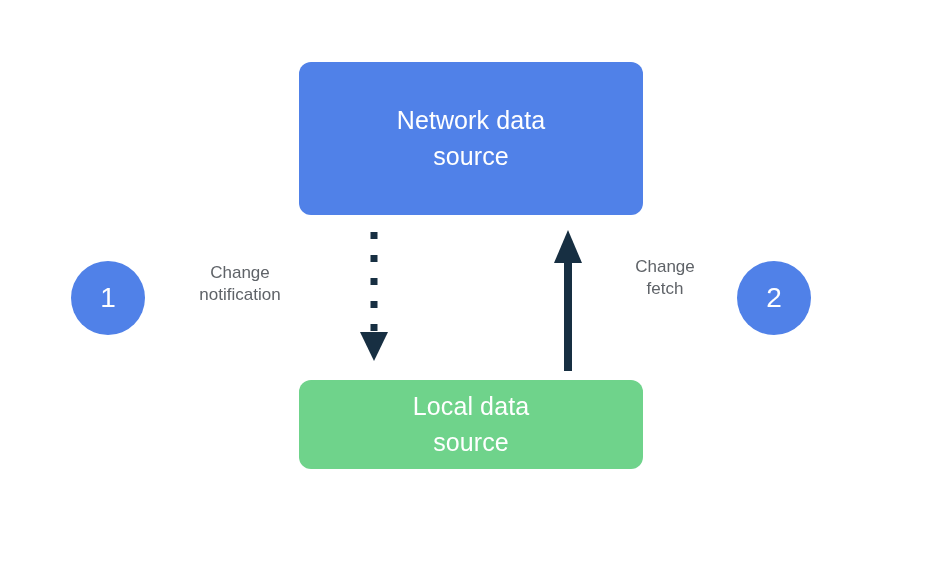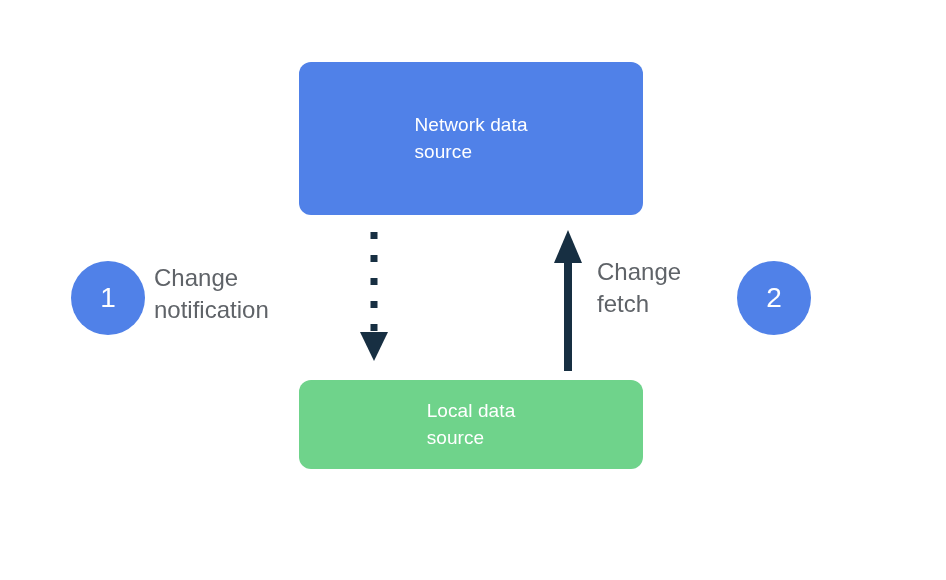--- a/index.html
+++ b/index.html
@@ -17,23 +17,24 @@
     background: #ffffff;
     overflow: hidden;
   }
 
   
   .node {
     position: absolute;
     display: flex;
     align-items: center;
     justify-content: center;
+    text-align: center;
     border-radius: 12px;
     color: #ffffff;
-    font-size: 19px;
+    font-size: 25px;
     line-height: 1.42;
     font-weight: 400;
     letter-spacing: 0.1px;
     box-sizing: border-box;
     padding: 0 18px;
   }
   .node .node-label {
     display: block;
     white-space: pre-line;
   }
@@ -68,22 +69,23 @@
     line-height: 1;
     font-weight: 400;
   }
   #badge-1 { left: 71px;  top: 261px; }
   #badge-2 { left: 737px; top: 261px; }
 
   
   .edge-label {
     position: absolute;
     color: #5F6368;
-    font-size: 24px;
+    font-size: 17px;
     line-height: 1.32;
+    text-align: center;
     white-space: pre-line;
     font-weight: 400;
   }
   #label-change-notification {
     left: 154px;
     top: 262px;
     width: 172px;
   }
   #label-change-fetch {
     left: 597px;

